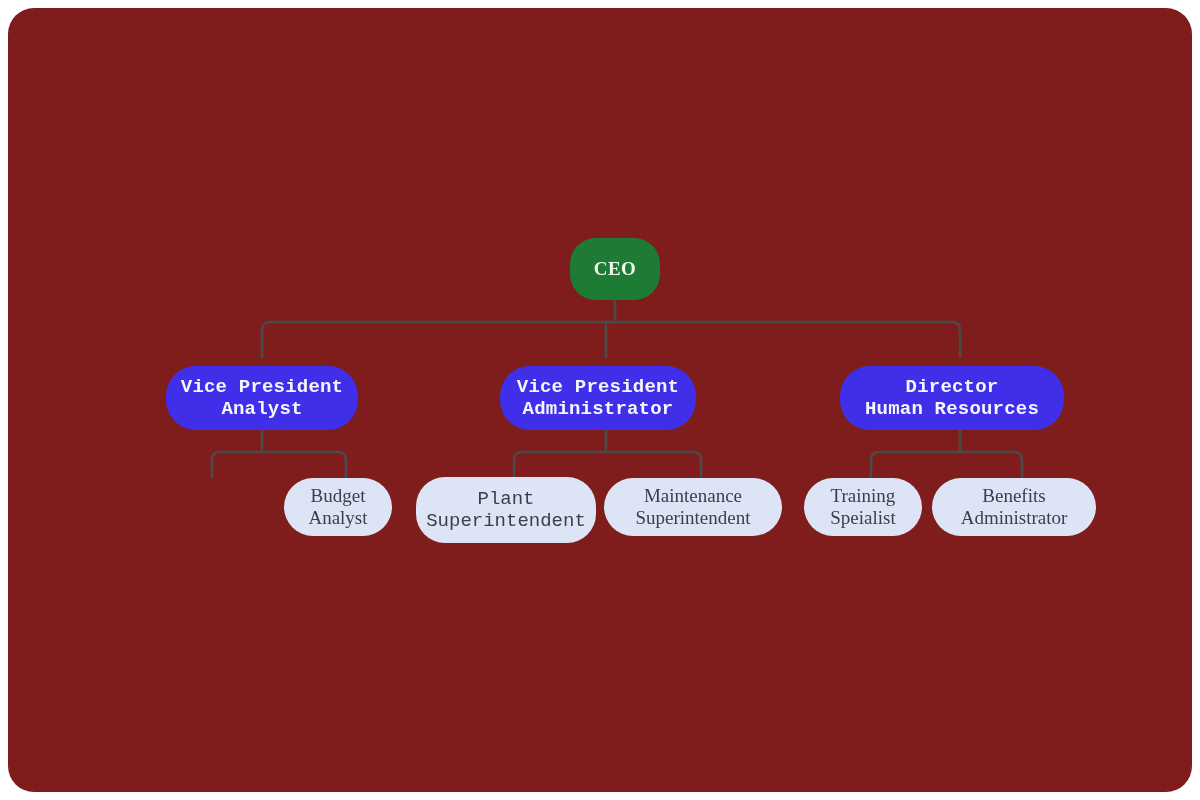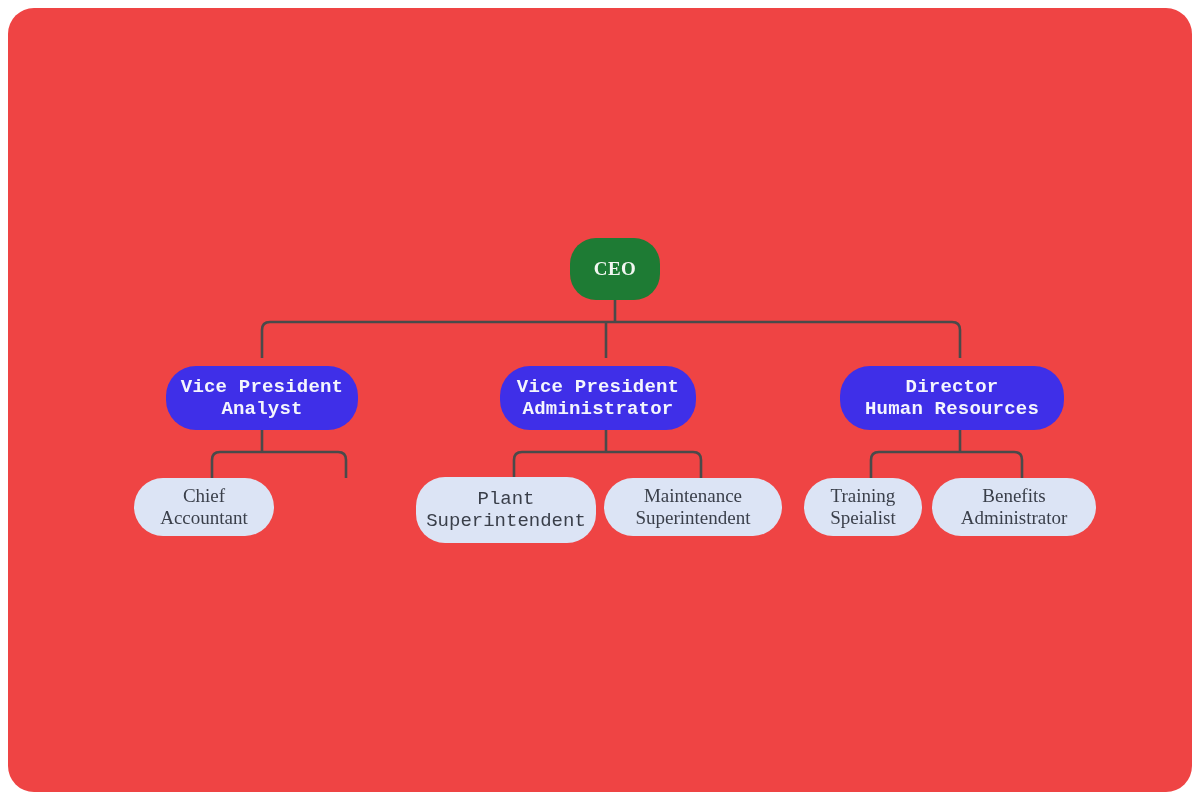--- a/index.html
+++ b/index.html
@@ -14,21 +14,21 @@
     overflow: hidden;
     font-family: "Liberation Serif", "DejaVu Serif", serif;
   }
 
   #canvas {
     position: absolute;
     left: 8px;
     top: 8px;
     width: 1184px;
     height: 784px;
-    background: #ef4444;
+    background: #7f1d1d;
     border-radius: 26px;
     overflow: hidden;
   }
 
   
   #wires {
     position: absolute;
     left: 0;
     top: 0;
     width: 1184px;
@@ -119,25 +119,25 @@
   <div class="node node-exec" style="left:492px; top:358px; width:196px; height:64px;">
     <span class="node-line">Vice President</span>
     <span class="node-line">Administrator</span>
   </div>
 
   <div class="node node-exec" style="left:832px; top:358px; width:224px; height:64px;">
     <span class="node-line">Director</span>
     <span class="node-line">Human Resources</span>
   </div>
 
-  <div class="node node-staff" style="left:126px; top:470px; width:140px; height:58px;">
-    <span class="node-line">Chief</span>
-    <span class="node-line">Accountant</span>
+
+  <div class="node node-staff" style="left:276px; top:470px; width:108px; height:58px;">
+    <span class="node-line">Budget</span>
+    <span class="node-line">Analyst</span>
   </div>
-
 
   <div class="node node-staff" style="left:408px; top:469px; width:180px; height:66px;font-family:Liberation Mono, monospace;">
     <span class="node-line">Plant</span>
     <span class="node-line">Superintendent</span>
   </div>
 
   <div class="node node-staff" style="left:596px; top:470px; width:178px; height:58px;font-family:Liberation Serif, serif;">
     <span class="node-line">Maintenance</span>
     <span class="node-line">Superintendent</span>
   </div>

